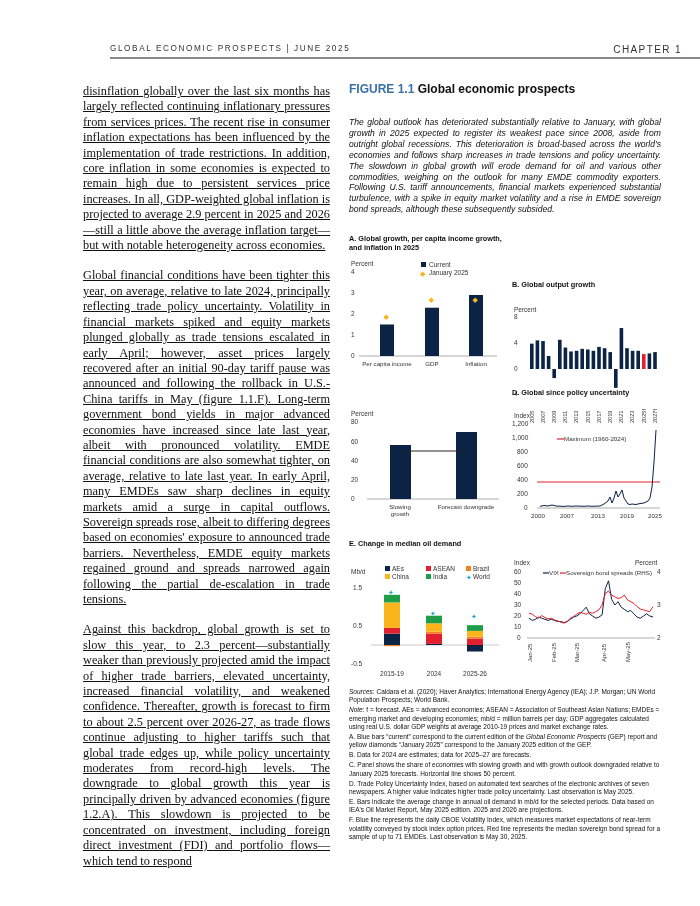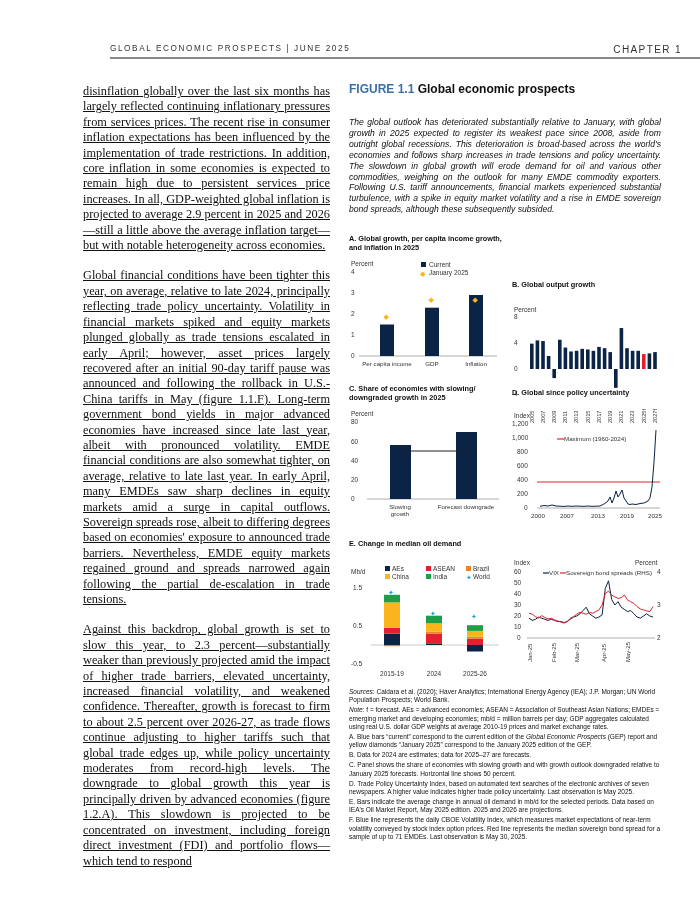--- a/index.html
+++ b/index.html
@@ -119,21 +119,20 @@
         <rect x="130" y="52.05" width="3.6" height="14.95" fill="#e3202f"></rect>
         <text transform="translate(133.5,121) rotate(-90)" font-size="5.6" fill="#333">2025f</text>
         <rect x="135.6" y="51.4" width="3.6" height="15.6" fill="#0b2345"></rect>
         <rect x="141.2" y="50.099999999999994" width="3.6" height="16.900000000000002" fill="#0b2345"></rect>
         <text transform="translate(144.7,121) rotate(-90)" font-size="5.6" fill="#333">2027f</text>
       </g>
   </svg>
 </div>
 
 <div class="panel" style="left:349px; top:384px; width:155px; height:140px;">
-  <div class="ptitle">C. Share of economies with slowing/ downgraded growth in 2025</div>
   <svg width="155" height="120" style="position:absolute; left:0; top:22px;">
     <text x="2" y="10" font-size="6.5" fill="#333">Percent</text>
     <text x="2" y="18" font-size="6.5" fill="#333">80</text>
     <text x="2" y="38" font-size="6.5" fill="#333">60</text>
     <text x="2" y="57" font-size="6.5" fill="#333">40</text>
     <text x="2" y="76" font-size="6.5" fill="#333">20</text>
     <text x="2" y="95" font-size="6.5" fill="#333">0</text>
     <line x1="18" y1="93" x2="150" y2="93" stroke="#999" stroke-width="0.8"></line>
     <rect x="41" y="39" width="21" height="54" fill="#0b2345"></rect>
     <rect x="107" y="26" width="21" height="67" fill="#0b2345"></rect>

